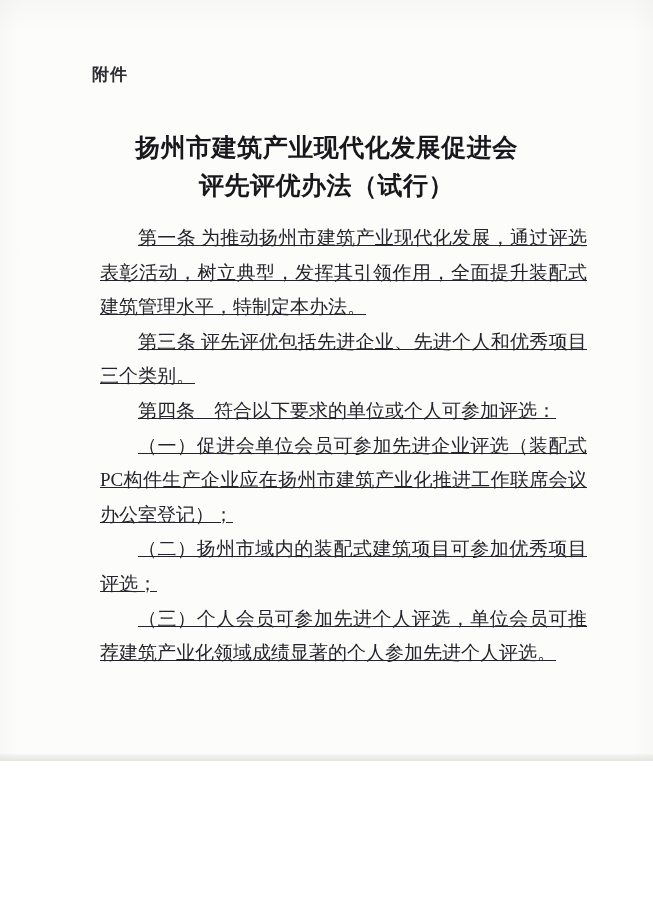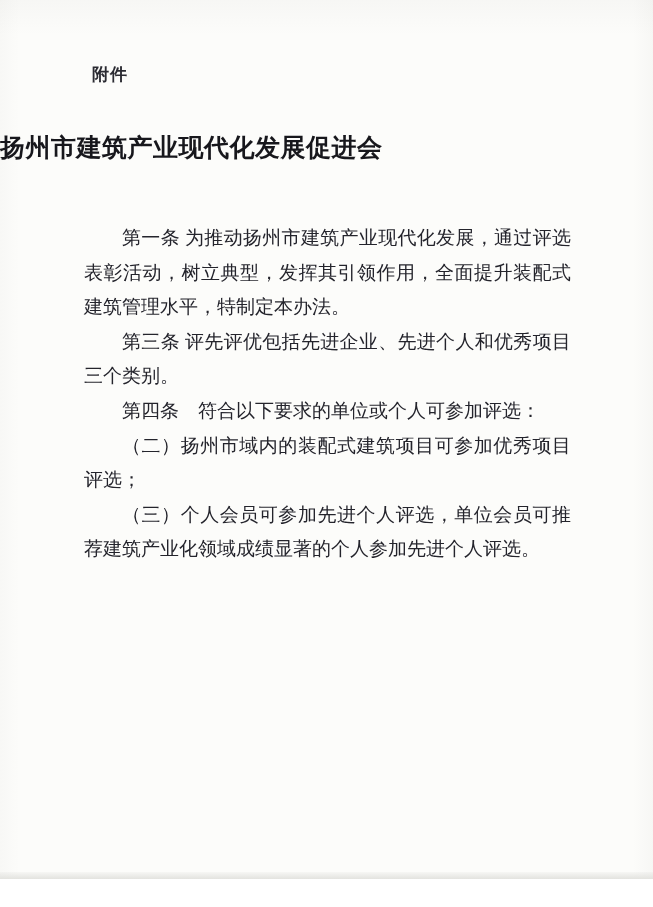--- a/index.html
+++ b/index.html
@@ -3,21 +3,21 @@
 <meta charset="utf-8">
 <style>
   html, body {
     margin: 0;
     padding: 0;
     background: #ffffff;
   }
   .page {
     position: relative;
     width: 653px;
-    height: 879px;
+    height: 761px;
     background: #fcfcfa;
     overflow: hidden;
     font-family: "Liberation Serif", "DejaVu Serif", serif;
   }
   
   .page::before {
     content: "";
     position: absolute;
     inset: 0;
     pointer-events: none;
@@ -42,57 +42,60 @@
     font-weight: 700;
     font-size: 17px;
     letter-spacing: 1px;
     color: #2b2b32;
   }
   .doc-title {
     position: absolute;
     top: 129px;
     left: 0;
     width: 100%;
-    text-align: left;
+    text-align: center;
     font-weight: 700;
     font-size: 25px;
     line-height: 38px;
     color: #17171c;
     letter-spacing: 0.5px;
   }
   .doc-body {
     position: absolute;
     top: 221px;
-    left: 84px;
+    left: 100px;
     width: 487px;
     font-size: 19px;
     line-height: 34.6px;
     color: #24242c;
     text-align: justify;
     text-justify: inter-character;
+    text-decoration: underline;
   }
   .doc-body p {
     margin: 0;
     text-indent: 2em;
   }
 </style>
 </head>
 <body>
 
 <div class="page">
 
   <div class="attachment-label">附件</div>
 
   <div class="doc-title">
     <div>扬州市建筑产业现代化发展促进会</div>
+    <div>评先评优办法（试行）</div>
   </div>
 
   <div class="doc-body">
     <p>第一条 为推动扬州市建筑产业现代化发展，通过评选表彰活动，树立典型，发挥其引领作用，全面提升装配式建筑管理水平，特制定本办法。</p>
     <p>第三条 评先评优包括先进企业、先进个人和优秀项目三个类别。</p>
     <p>第四条　符合以下要求的单位或个人可参加评选：</p>
+    <p>（一）促进会单位会员可参加先进企业评选（装配式 PC构件生产企业应在扬州市建筑产业化推进工作联席会议办公室登记）；</p>
     <p>（二）扬州市域内的装配式建筑项目可参加优秀项目评选；</p>
     <p>（三）个人会员可参加先进个人评选，单位会员可推荐建筑产业化领域成绩显著的个人参加先进个人评选。</p>
   </div>
 
   <div class="scan-edge-bottom"></div>
 
 </div>
 
 </body></html>

